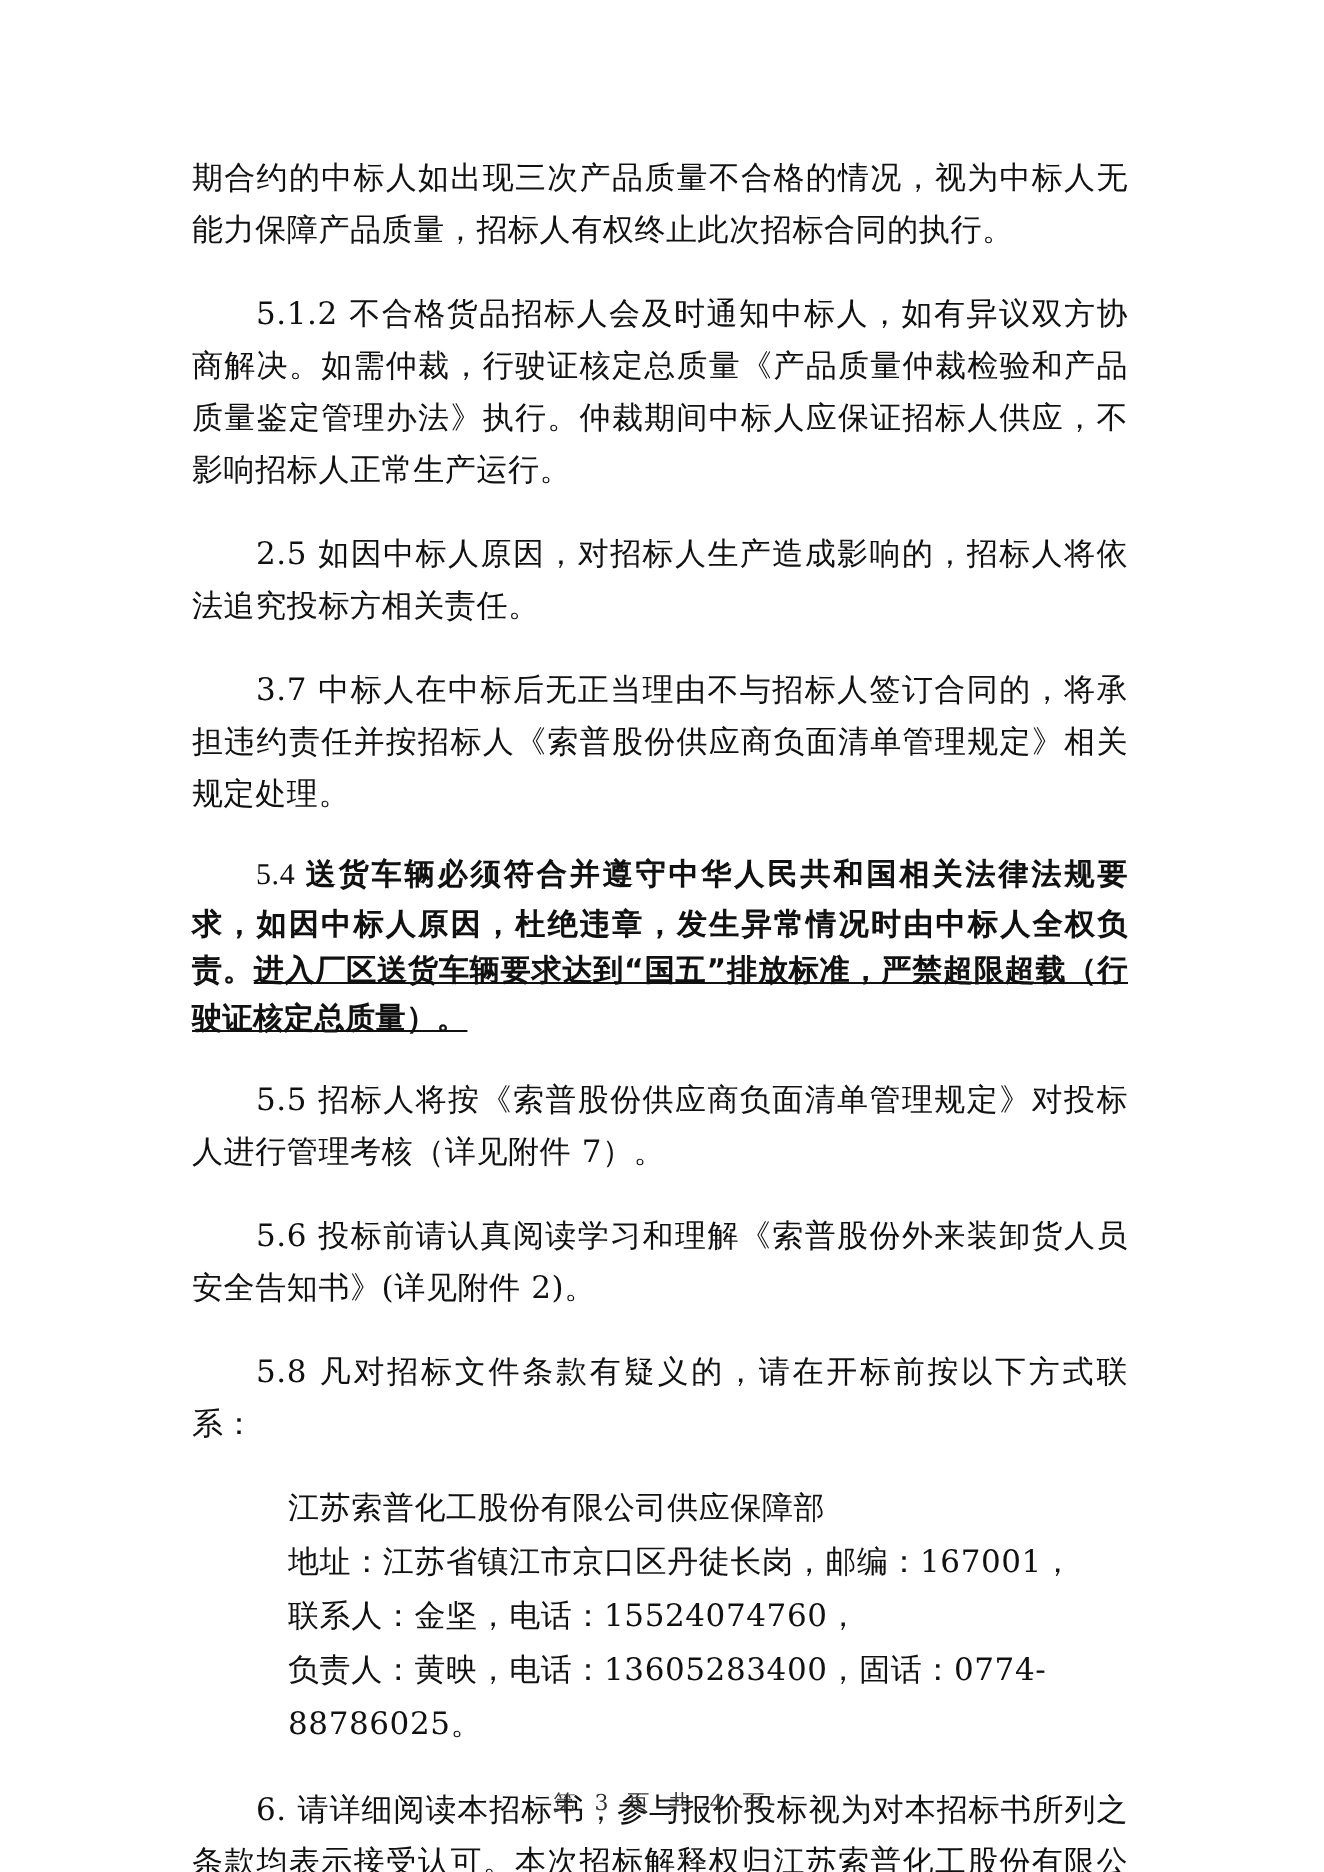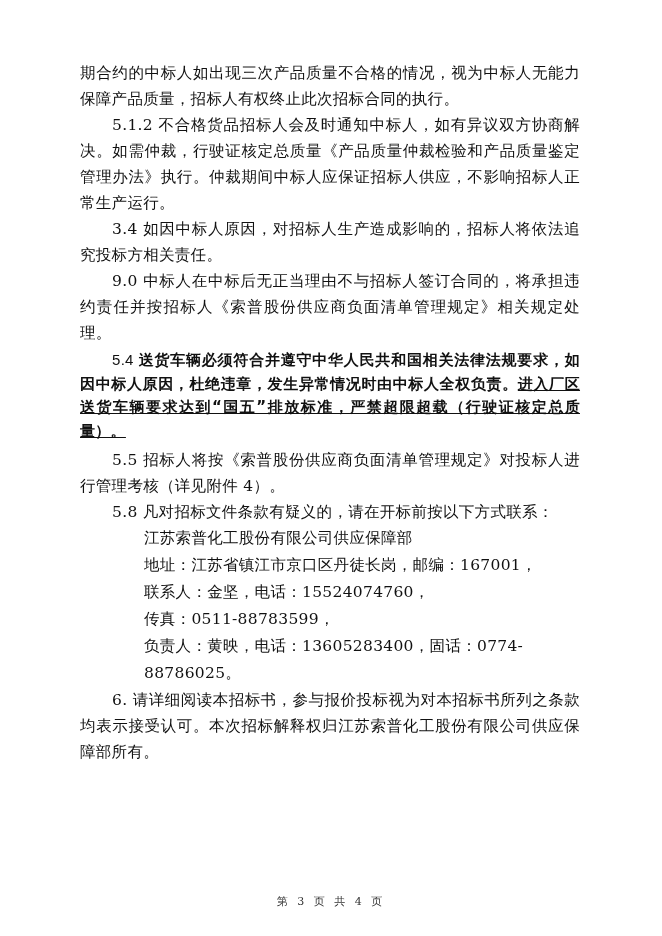--- a/index.html
+++ b/index.html
@@ -1,42 +1,42 @@
 <!DOCTYPE html>
 <html><head>
 <meta charset="utf-8">
 <style>
   html, body { margin: 0; padding: 0; background: #ffffff; }
   body { width: 662px; height: 936px; position: relative; overflow: hidden;
          font-family: "DejaVu Serif", "Liberation Serif", serif; color: #111; }
   .page { position: absolute; left: 80px; top: 60px; width: 500px; }
-  .p { font-size: 15.5px; line-height: 26px; margin: 0; text-align: justify;
+  .p { font-size: 15.5px; line-height: 26px; margin: 16px; text-align: justify;
        letter-spacing: 0.3px; white-space: normal; }
   .indent { text-indent: 32px; }
   .bold { font-weight: bold; font-family: "DejaVu Sans", "Liberation Sans", sans-serif; font-size: 15px; line-height: 23.5px; }
   .u { text-decoration: underline; }
   .contact { padding-left: 64px; font-size: 15.5px; line-height: 27px; margin: 0; letter-spacing: 0.3px; }
   .email { font-family: "DejaVu Sans Mono", "Liberation Mono", monospace; font-size: 14px; letter-spacing: 0; padding-left: 6px; }
   .footer { position: absolute; top: 858px; left: 0; width: 662px; text-align: center;
             font-size: 11px; color: #333; letter-spacing: 3px; margin-top: 36px; }
 </style>
 </head>
 <body>
 
 <div class="page">
   <p class="p">期合约的中标人如出现三次产品质量不合格的情况，视为中标人无能力保障产品质量，招标人有权终止此次招标合同的执行。</p>
   <p class="p indent">5.1.2 不合格货品招标人会及时通知中标人，如有异议双方协商解决。如需仲裁，行驶证核定总质量《产品质量仲裁检验和产品质量鉴定管理办法》执行。仲裁期间中标人应保证招标人供应，不影响招标人正常生产运行。</p>
-  <p class="p indent">3.4 如因中标人原因，对招标人生产造成影响的，招标人将依法追究投标方相关责任。</p>
-  <p class="p indent">9.0 中标人在中标后无正当理由不与招标人签订合同的，将承担违约责任并按招标人《索普股份供应商负面清单管理规定》相关规定处理。</p>
-  <p class="p indent bold" style="margin-top:2px;margin-bottom:4px;"><span style="font-weight:normal;font-family:Liberation Sans, sans-serif;">5.4 </span><span>送货车辆必须符合并遵守中华人民共和国相关法律法规要求，如因中标人原因，杜绝违章，发生异常情况时由中标人全权负责。</span><span class="u">进入厂区送货车辆要求达到“国五”排放标准，严禁超限超载（行驶证核定总质量）。</span></p>
-  <p class="p indent">5.5 招标人将按《索普股份供应商负面清单管理规定》对投标人进行管理考核（详见附件 4）。</p>
+  <p class="p indent">2.5 如因中标人原因，对招标人生产造成影响的，招标人将依法追究投标方相关责任。</p>
+  <p class="p indent">3.7 中标人在中标后无正当理由不与招标人签订合同的，将承担违约责任并按招标人《索普股份供应商负面清单管理规定》相关规定处理。</p>
+  <p class="p indent bold" style="margin-top:2px;margin-bottom:4px;"><span style="font-weight:normal;font-family:Liberation Serif, serif;">5.4 </span><span>送货车辆必须符合并遵守中华人民共和国相关法律法规要求，如因中标人原因，杜绝违章，发生异常情况时由中标人全权负责。</span><span class="u">进入厂区送货车辆要求达到“国五”排放标准，严禁超限超载（行驶证核定总质量）。</span></p>
+  <p class="p indent">5.5 招标人将按《索普股份供应商负面清单管理规定》对投标人进行管理考核（详见附件 7）。</p>
+  <p class="p indent">5.6 投标前请认真阅读学习和理解《索普股份外来装卸货人员安全告知书》(详见附件 2)。</p>
   <p class="p indent">5.8 凡对招标文件条款有疑义的，请在开标前按以下方式联系：</p>
   <div>
     <p class="contact">江苏索普化工股份有限公司供应保障部</p>
     <p class="contact">地址：江苏省镇江市京口区丹徒长岗，邮编：167001，</p>
     <p class="contact">联系人：金坚，电话：15524074760，</p>
-    <p class="contact">传真：0511-88783599，</p>
     <p class="contact">负责人：黄映，电话：13605283400，固话：0774-88786025。</p>
   </div>
   <p class="p indent">6. 请详细阅读本招标书，参与报价投标视为对本招标书所列之条款均表示接受认可。本次招标解释权归江苏索普化工股份有限公司供应保障部所有。</p>
 </div>
 
 <div class="footer">第 3 页 共 4 页</div>
 
 </body></html>

